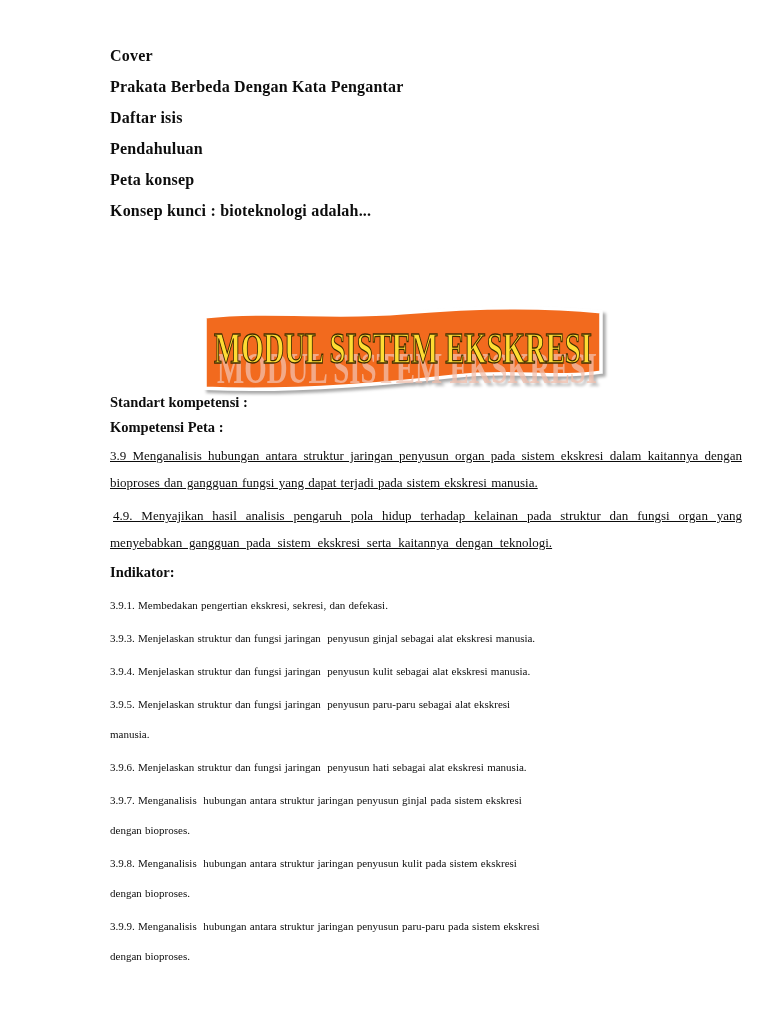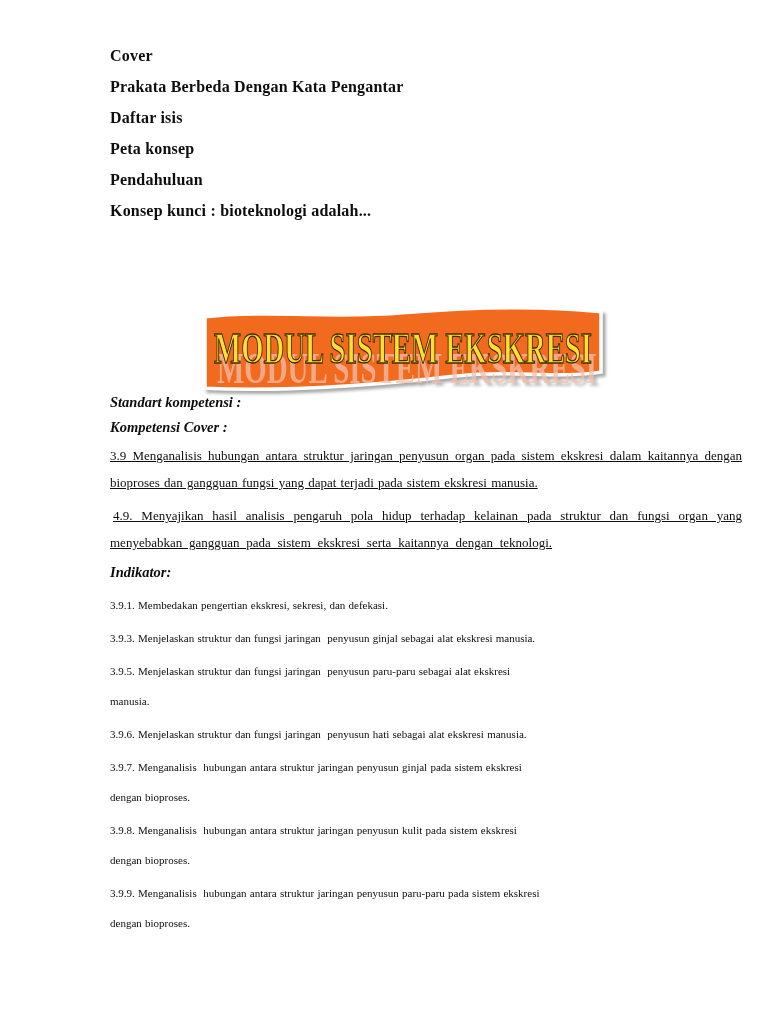--- a/index.html
+++ b/index.html
@@ -53,21 +53,20 @@
   }
   .banner-text.ghost {
     opacity: 0.75;
   }
   
   .sec-heading {
     font-size: 14.5px;
     font-weight: bold;
     line-height: 20px;
     margin: 0 0 5px 0;
-    font-style: italic;
   }
   .sec-heading.first {
     margin-top: -4px;
   }
   .sec-heading.indikator {
     margin-top: 5px;
     margin-bottom: 8px;
   }
   
   p.kd {
@@ -93,51 +92,52 @@
 </style>
 </head>
 <body>
 
 <div class="page">
 
   <div class="toc">
     <p>Cover</p>
     <p>Prakata Berbeda Dengan Kata Pengantar</p>
     <p>Daftar isis</p>
+    <p>Pendahuluan</p>
     <p>Peta konsep</p>
-    <p>Pendahuluan</p>
     <p>Konsep kunci : bioteknologi adalah...</p>
   </div>
 
   <div class="banner-wrap">
     <svg width="402" height="94" viewBox="0 0 400 92" xmlns="http://www.w3.org/2000/svg">
       <path class="ribbon" d="M 3,14
                C 70,7 130,16 200,10
                C 270,4 340,3 397,9
                L 397,69
                C 350,76 310,66 250,73
                C 180,81 90,89 3,85
                Z" fill="#F26A1E"></path>
       <text class="banner-text ghost" x="204" y="80" text-anchor="middle" textLength="378" lengthAdjust="spacingAndGlyphs" fill="#F2BFAC">MODUL SISTEM EKSKRESI</text>
       <text class="banner-text main" x="200" y="60" text-anchor="middle" textLength="376" lengthAdjust="spacingAndGlyphs" fill="#FFDC33">MODUL SISTEM EKSKRESI</text>
     </svg>
   </div>
 
   <p class="sec-heading first">Standart kompetensi :</p>
 
-  <p class="sec-heading">Kompetensi Cover :</p>
+  <p class="sec-heading">Kompetensi Peta :</p>
 
   <p class="kd">3.9 Menganalisis hubungan antara struktur jaringan penyusun organ pada sistem ekskresi dalam kaitannya dengan bioproses dan gangguan fungsi yang dapat terjadi pada sistem ekskresi manusia.</p>
 
   <p class="kd wide">4.9. Menyajikan hasil analisis pengaruh pola hidup terhadap kelainan pada struktur dan fungsi organ yang menyebabkan gangguan pada sistem ekskresi serta kaitannya dengan teknologi.</p>
 
   <p class="sec-heading indikator">Indikator:</p>
 
   <p class="ind">3.9.1. Membedakan pengertian ekskresi, sekresi, dan defekasi.</p>
   <p class="ind">3.9.3. Menjelaskan struktur dan fungsi jaringan  penyusun ginjal sebagai alat ekskresi manusia.</p>
+  <p class="ind">3.9.4. Menjelaskan struktur dan fungsi jaringan  penyusun kulit sebagai alat ekskresi manusia.</p>
   <p class="ind">3.9.5. Menjelaskan struktur dan fungsi jaringan  penyusun paru-paru sebagai alat ekskresi
 manusia.</p>
   <p class="ind">3.9.6. Menjelaskan struktur dan fungsi jaringan  penyusun hati sebagai alat ekskresi manusia.</p>
   <p class="ind">3.9.7. Menganalisis  hubungan antara struktur jaringan penyusun ginjal pada sistem ekskresi
 dengan bioproses.</p>
   <p class="ind">3.9.8. Menganalisis  hubungan antara struktur jaringan penyusun kulit pada sistem ekskresi
 dengan bioproses.</p>
   <p class="ind">3.9.9. Menganalisis  hubungan antara struktur jaringan penyusun paru-paru pada sistem ekskresi
 dengan bioproses.</p>
 

